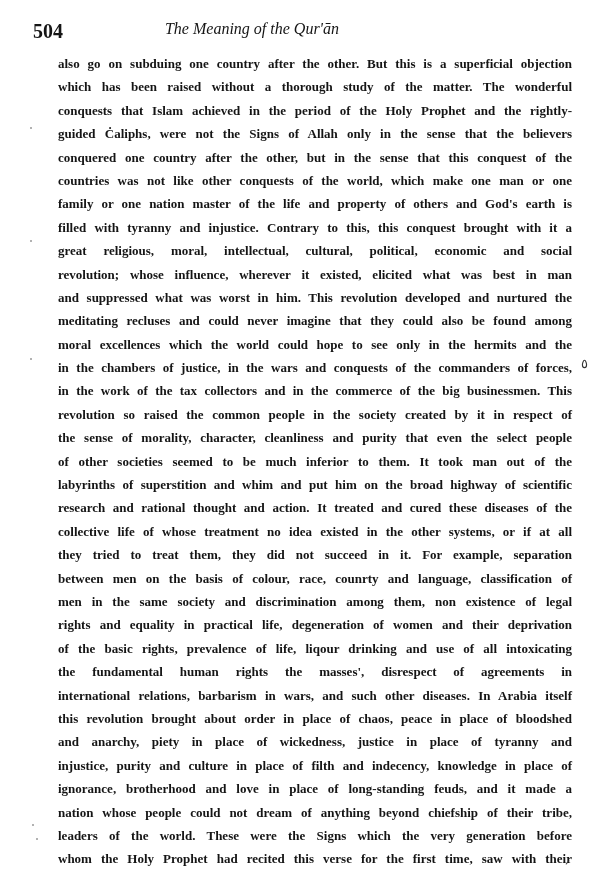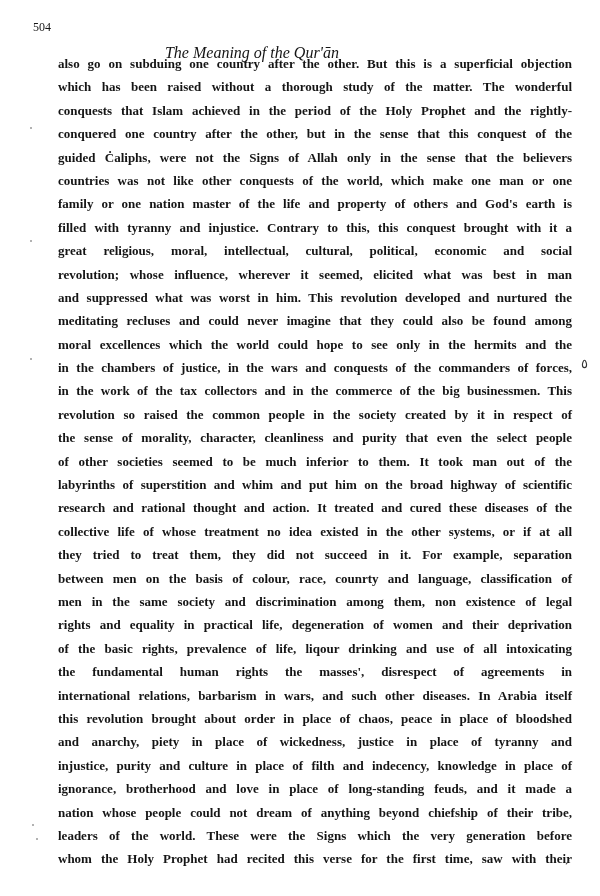--- a/index.html
+++ b/index.html
@@ -1,25 +1,25 @@
 <!DOCTYPE html>
 <html><head>
 <meta charset="utf-8">
 <style>
   html, body { margin: 0; padding: 0; }
   body {
     width: 600px; height: 896px; background: #ffffff; position: relative; overflow: hidden;
     font-family: "Liberation Serif", "DejaVu Serif", serif; color: #151515;
   }
   .page-number {
-    position: absolute; left: 33px; top: 20px; font-size: 12px; font-weight: normal;
+    position: absolute; left: 33px; top: 20px; font-size: 20px; font-weight: bold;
   }
   .running-head {
     position: absolute; left: 0; width: 484px; top: 20px; text-align: center;
-    font-size: 16px; font-style: italic; padding-left: 20px; box-sizing: border-box; margin-top: 24px;
+    font-size: 16px; font-style: italic; padding-left: 20px; box-sizing: border-box;
   }
   .body-text {
     position: absolute; left: 58px; top: 52px; width: 514px;
   }
   .line {
     display: block; height: 23.4px; line-height: 23.4px; font-size: 13px;
     text-align: justify; text-align-last: justify; white-space: nowrap; font-weight: bold;
   }
   .margin-mark {
     position: absolute; left: 581px; top: 356px; font-size: 13px; color: #333;
@@ -29,27 +29,27 @@
 </head>
 <body>
 
 <div class="page-number">504</div>
 <div class="running-head">The Meaning of the Qur'ān</div>
 
 <div class="body-text" id="body-text">
     <span class="line">also go on subduing one country after the other. But this is a superficial objection</span>
     <span class="line">which has been raised without a thorough study of the matter. The wonderful</span>
     <span class="line">conquests that Islam achieved in the period of the Holy Prophet and the rightly-</span>
+    <span class="line">guided Ċaliphs, were not the Signs of Allah only in the sense that the believers</span>
     <span class="line">conquered one country after the other, but in the sense that this conquest of the</span>
-    <span class="line">guided Ċaliphs, were not the Signs of Allah only in the sense that the believers</span>
     <span class="line">countries was not like other conquests of the world, which make one man or one</span>
     <span class="line">family or one nation master of the life and property of others and God's earth is</span>
     <span class="line">filled with tyranny and injustice. Contrary to this, this conquest brought with it a</span>
     <span class="line">great religious, moral, intellectual, cultural, political, economic and social</span>
-    <span class="line">revolution; whose influence, wherever it seemed, elicited what was best in man</span>
+    <span class="line">revolution; whose influence, wherever it existed, elicited what was best in man</span>
     <span class="line">and suppressed what was worst in him. This revolution developed and nurtured the</span>
     <span class="line">meditating recluses and could never imagine that they could also be found among</span>
     <span class="line">moral excellences which the world could hope to see only in the hermits and the</span>
     <span class="line">in the chambers of justice, in the wars and conquests of the commanders of forces,</span>
     <span class="line">in the work of the tax collectors and in the commerce of the big businessmen. This</span>
     <span class="line">revolution so raised the common people in the society created by it in respect of</span>
     <span class="line">the sense of morality, character, cleanliness and purity that even the select people</span>
     <span class="line">of other societies seemed to be much inferior to them. It took man out of the</span>
     <span class="line">labyrinths of superstition and whim and put him on the broad highway of scientific</span>
     <span class="line">research and rational thought and action. It treated and cured these diseases of the</span>

